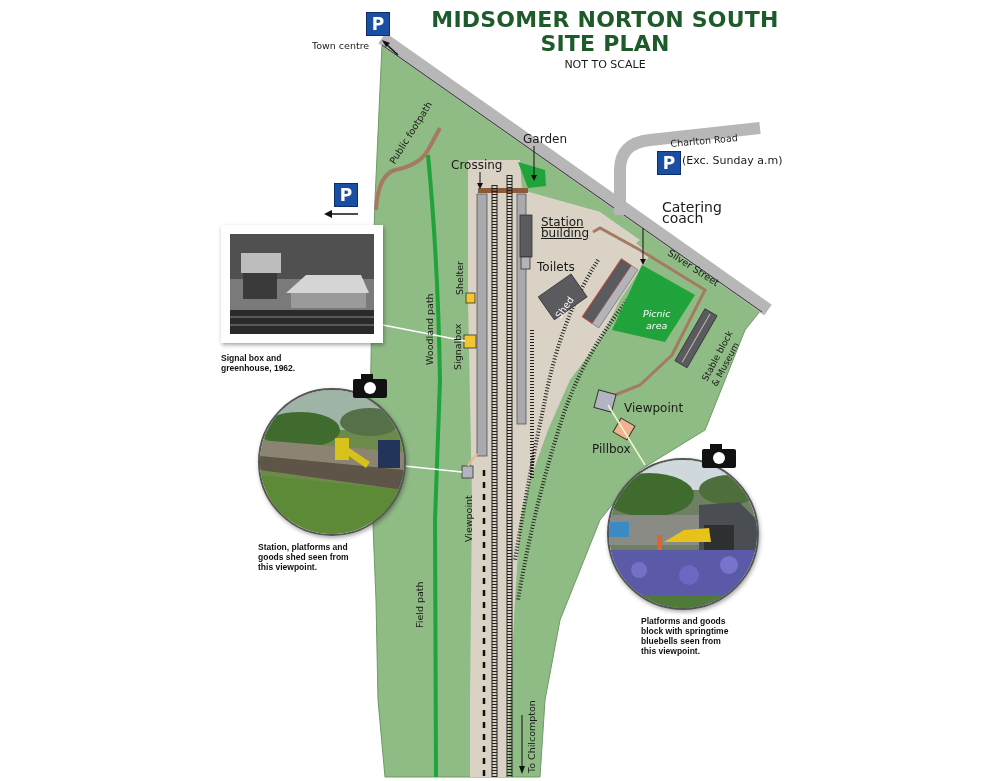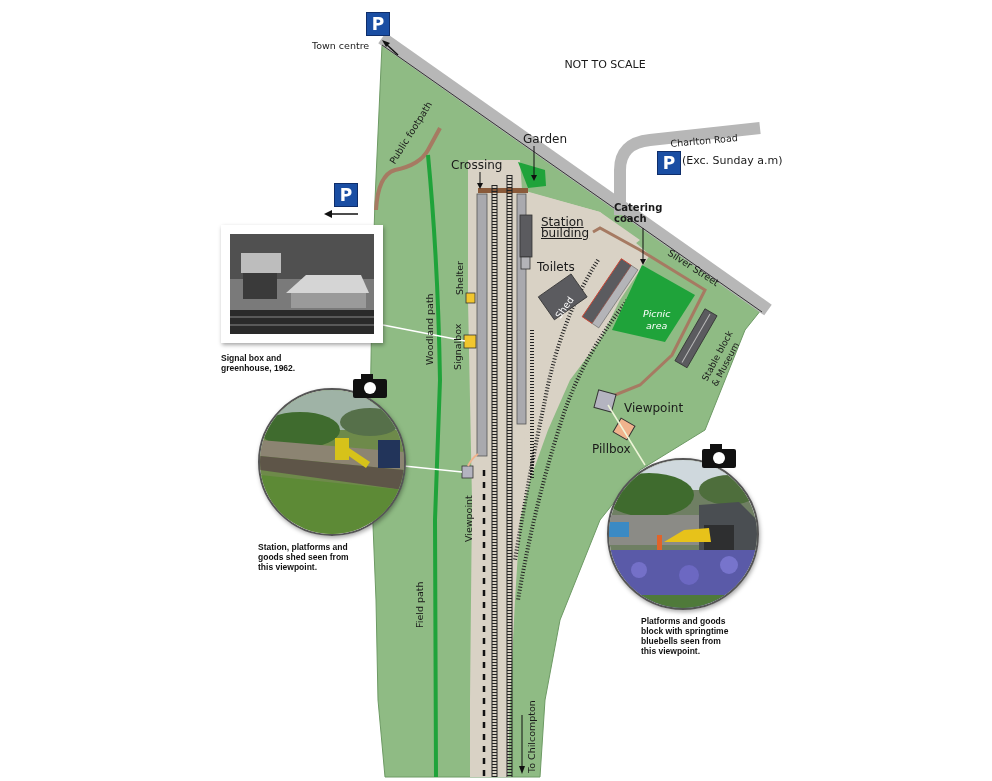--- a/index.html
+++ b/index.html
@@ -105,20 +105,22 @@
 
   <line x1="480" y1="172" x2="480" y2="186" stroke="#111" stroke-width="1"></line>
   <path d="M477,183 L483,183 L480,189 Z" fill="#111"></path>
   <line x1="534" y1="146" x2="534" y2="178" stroke="#111" stroke-width="1"></line>
   <path d="M531,175 L537,175 L534,181 Z" fill="#111"></path>
   <line x1="643" y1="228" x2="643" y2="262" stroke="#111" stroke-width="1"></line>
   <path d="M640,259 L646,259 L643,265 Z" fill="#111"></path>
 </svg>
 
 <div class="title">
+  <div>MIDSOMER NORTON SOUTH</div>
+  <div>SITE PLAN</div>
 </div>
 <div class="subtitle">NOT TO SCALE</div>
 
 <div class="pbox" style="left:366px;top:12px;">P</div>
 <div class="lbl" style="left:312px;top:40px;font-size:9.5px;">Town centre</div>
 
 <div class="pbox" style="left:334px;top:183px;">P</div>
 
 <div class="pbox" style="left:657px;top:151px;">P</div>
 <div class="lbl" style="left:682px;top:154px;font-size:11px;">(Exc. Sunday a.m)</div>
@@ -127,21 +129,21 @@
 <div class="lbl rot" style="left:672px;top:247px;transform:rotate(33deg);font-size:9.5px;">Silver Street</div>
 
 <div class="lbl rot" style="left:387px;top:160px;transform:rotate(-58deg);font-size:9.5px;">Public footpath</div>
 <div class="lbl" style="left:523px;top:132px;">Garden</div>
 <div class="lbl" style="left:451px;top:158px;">Crossing</div>
 <div class="lbl" style="left:541px;top:217px;line-height:11px;text-decoration:underline;">
   <div>Station</div>
   <div>building</div>
 </div>
 <div class="lbl" style="left:537px;top:260px;">Toilets</div>
-<div class="lbl" style="left:614px;top:202px;line-height:11px;font-size:10px;font-weight:bold;">
+<div class="lbl" style="left:662px;top:202px;line-height:11px;font-size:14px;">
   <div>Catering</div>
   <div>coach</div>
 </div>
 <div class="lbl rot" style="left:553px;top:314px;transform:rotate(-55deg);color:#fff;font-size:9.5px;">Shed</div>
 <div class="lbl" style="left:643px;top:308px;color:#fff;text-align:center;line-height:12px;font-size:9.5px;font-style:italic;">
   <div>Picnic</div>
   <div>area</div>
 </div>
 <div class="lbl rot" style="left:700px;top:378px;transform:rotate(-62deg);line-height:11px;font-size:9px;">
   <div>Stable block</div>

